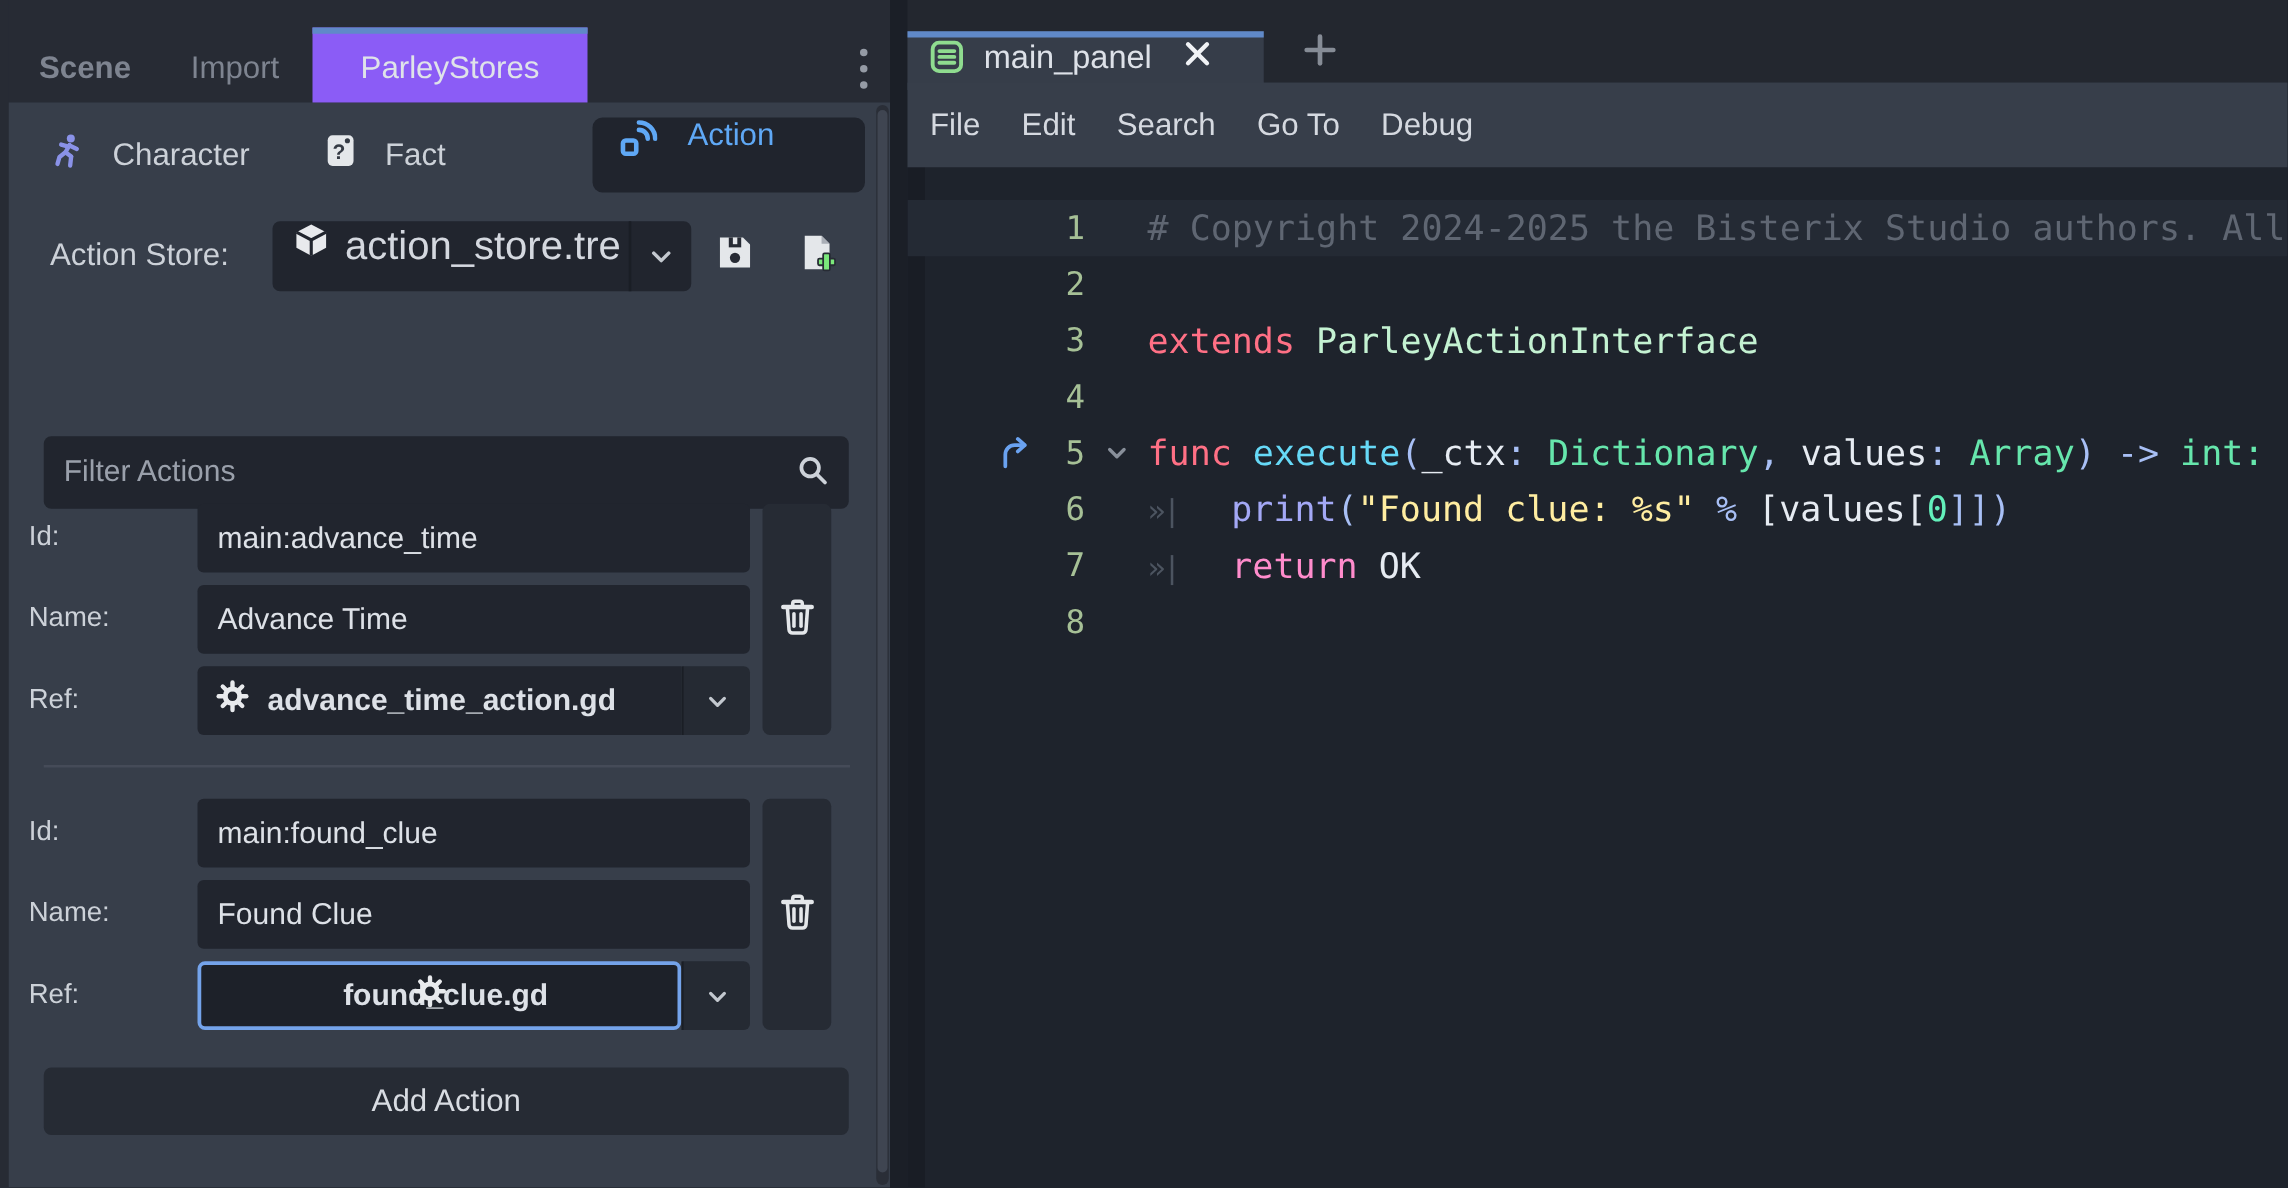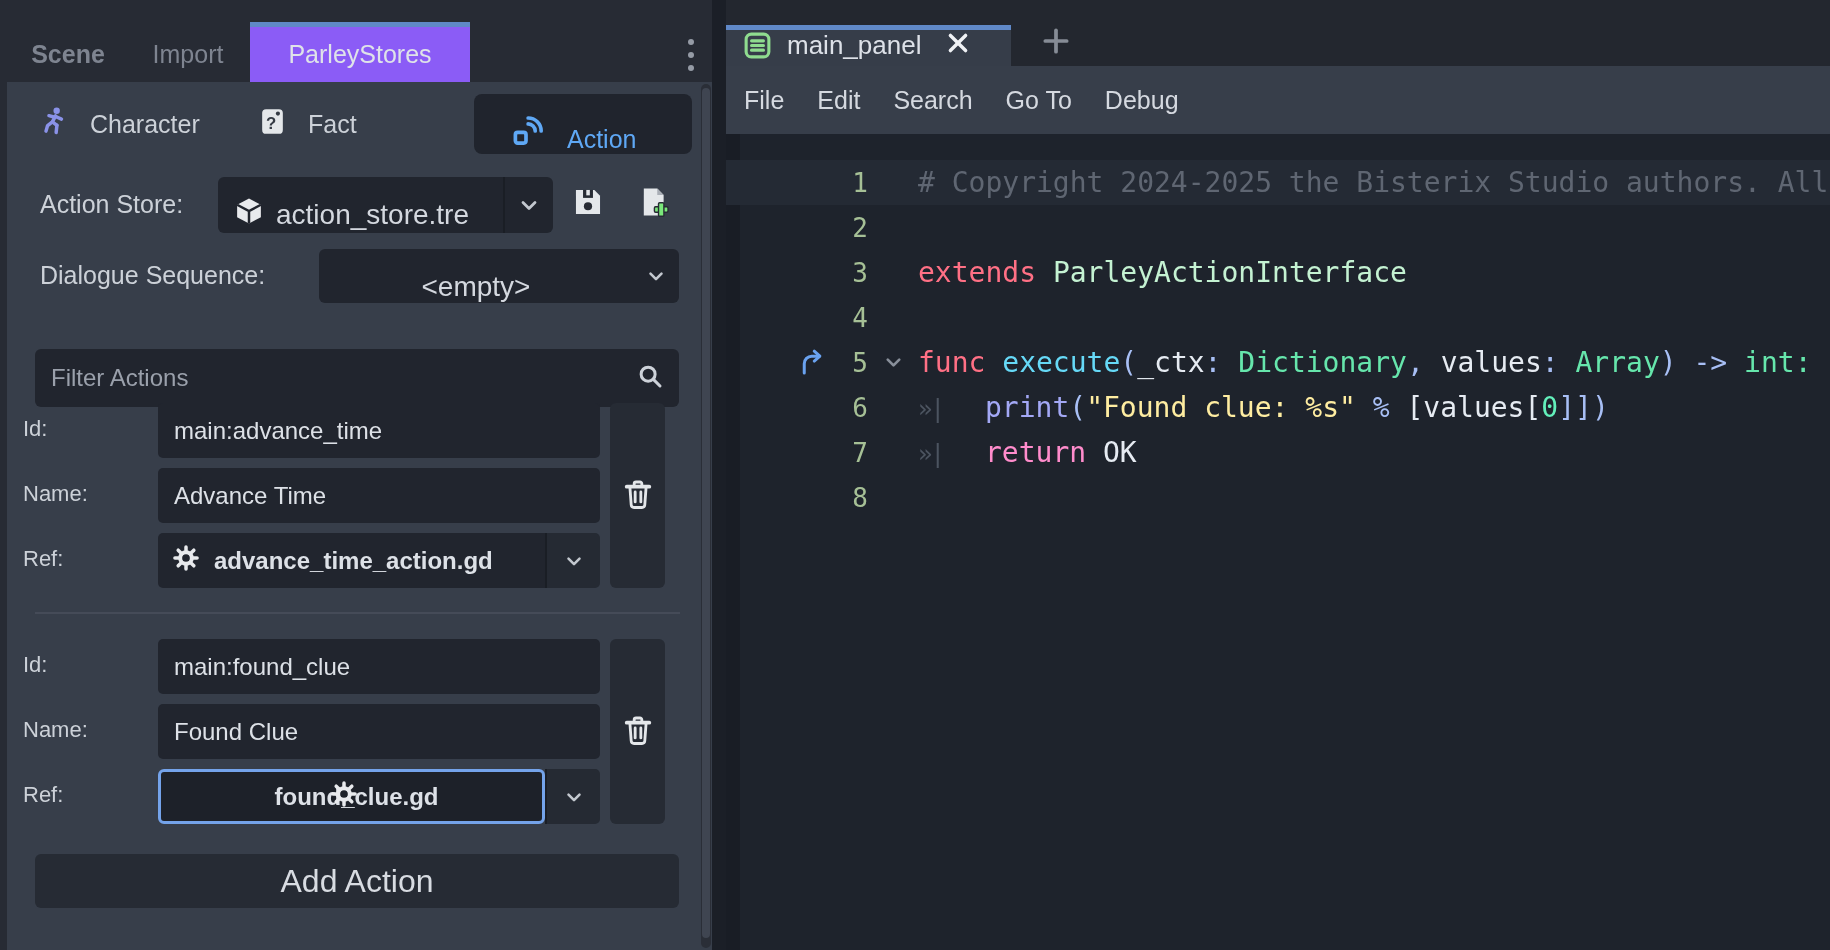--- a/index.html
+++ b/index.html
@@ -14,25 +14,25 @@
   .doc-tab { position:absolute; top:27px; height:55px; display:flex; align-items:center; justify-content:center;
              font-size:25px; color:#7e8490; }
   .doc-tab.active { top:22px; height:60px; background:#8b5cf6; color:#dfe3e9;
                     border-top:5px solid #6089c8; }
   #dots-menu { position:absolute; right:14px; top:27px; height:55px; display:flex; align-items:center; }
 
   #type-row { position:absolute; left:0; top:94px; width:712px; height:60px; }
   .type-btn { position:absolute; top:0; height:60px; display:flex; align-items:center; gap:20px;
               font-size:25px; color:#ccd1d8; }
   #action-btn { position:absolute; left:474px; top:0; width:218px; height:60px; background:#20242d;
-                border-radius:8px; display:flex; align-items:flex-end; gap:24px; padding-left:35px;
+                border-radius:8px; display:flex; align-items:flex-start; gap:24px; padding-left:18px;
                 font-size:25px; color:#5fa8f5; }
 
   .row-label { font-size:25px; color:#ccd1d8; }
-  .dropdown { background:#21252e; border-radius:6px; display:flex; align-items:flex-end; color:#d4d8df; font-size:28px; }
+  .dropdown { background:#21252e; border-radius:6px; display:flex; align-items:flex-start; color:#d4d8df; font-size:32px; }
   .dd-chevron { display:flex; align-items:center; justify-content:center; height:100%; }
 
   #store-row { position:absolute; left:0; top:177px; width:712px; height:56px; }
   #store-dd { position:absolute; left:218px; top:0; width:335px; height:56px; }
   #store-dd .dd-main { flex:1; display:flex; align-items:center; gap:12px; padding-left:16px; }
   #store-dd .dd-chevron { width:50px; border-left:2px solid #1a1e25; }
 
   #seq-row { position:absolute; left:0; top:249px; width:712px; height:54px; }
   #seq-dd { position:absolute; left:319px; top:0; width:360px; height:54px; }
   #seq-dd .dd-main { flex:1; text-align:center; }
@@ -55,21 +55,21 @@
   .ref-main { flex:1; background:#21252e; border-radius:5px 0 0 5px; display:flex; align-items:center;
               gap:14px; padding-left:14px; color:#dde1e7; font-size:24px; }
   .ref-main.focused { border:3px solid #74a3ea; border-radius:6px; background:#1d2129; justify-content:center; padding-left:10px; }
   .ref-chev { width:55px; background:#252a33; border-left:2px solid #1a1e25; border-radius:0 5px 5px 0;
               display:flex; align-items:center; justify-content:center; }
 
   #card-sep { position:absolute; left:35px; top:612px; width:645px; height:2px; background:#454b58; }
 
   #add-action { position:absolute; left:35px; top:854px; width:644px; height:54px; background:#262b34;
                 border-radius:6px; display:flex; align-items:center; justify-content:center;
-                font-size:32px; color:#d8dce2; }
+                font-size:25px; color:#d8dce2; }
   #left-scroll { position:absolute; right:1px; top:84px; width:10px; height:864px; background:#2a2e37; border-radius:5px; }
   #left-scroll .thumb { position:absolute; left:1px; top:4px; width:8px; height:850px; background:#3f4551; border-radius:4px; }
 
   
   #right-panel { position:absolute; left:726px; top:0; width:1104px; height:950px; background:#1e232c; }
   #script-tabstrip { position:absolute; left:0; top:0; width:1104px; height:66px; background:#23272f; }
   #script-tab { position:absolute; left:0; top:25px; width:285px; height:47px; background:#363d49;
                 border-top:5px solid #6089c8; display:flex; align-items:flex-start; gap:14px; padding:0 14px 0 16px;
                 font-size:26px; color:#dde1e8; }
   #tab-plus { position:absolute; left:300px; top:19px; width:60px; height:47px; display:flex;
@@ -184,31 +184,20 @@
           <path d="M15 2.5 v4.5 h4.5 z" fill="#a9aeb6"></path>
           <g fill="#7be87b" stroke="#272b34" stroke-width="1">
             <rect x="13" y="15.4" width="9.6" height="3.8" rx="0.8"></rect>
             <rect x="15.9" y="12.5" width="3.8" height="9.6" rx="0.8"></rect>
           </g>
         </svg>
       </span>
     </div>
   </div>
 
-  <div id="seq-row">
-    <div class="row-label abs" style="left:40px; top:12px;">Dialogue Sequence:</div>
-    <div id="seq-dd" class="dropdown">
-      <div class="dd-main">&lt;empty&gt;</div>
-      <div class="dd-chevron">
-        <svg width="22" height="22" viewBox="0 0 24 24" fill="none" stroke="#c3c8cf" stroke-width="2.8" stroke-linecap="round" stroke-linejoin="round">
-            <path d="M6 9.5 l6 6 6 -6"></path>
-          </svg>
-      </div>
-    </div>
-  </div>
 
   <div id="filter-box">
     <input type="text" placeholder="Filter Actions" style="">
     <span class="mag">
       <svg width="30" height="30" viewBox="0 0 24 24" fill="none" stroke="#cdd2d9" stroke-width="2.4" stroke-linecap="round">
         <circle cx="10.5" cy="10.5" r="5.6"></circle>
           <path d="M14.9 14.9 L20 20"></path>
       </svg>
     </span>
   </div>

